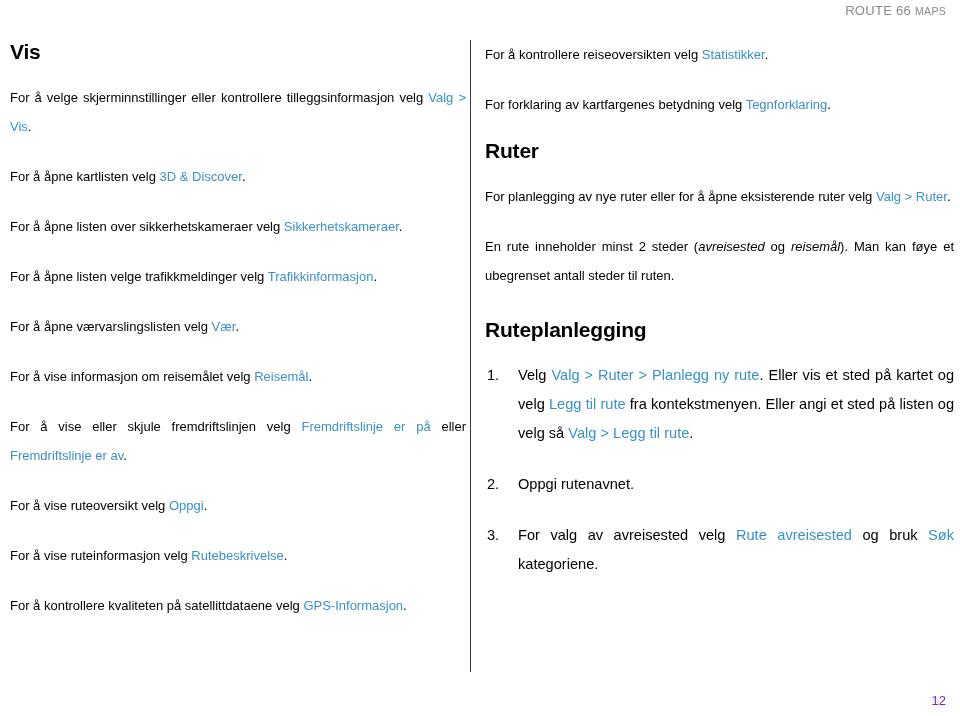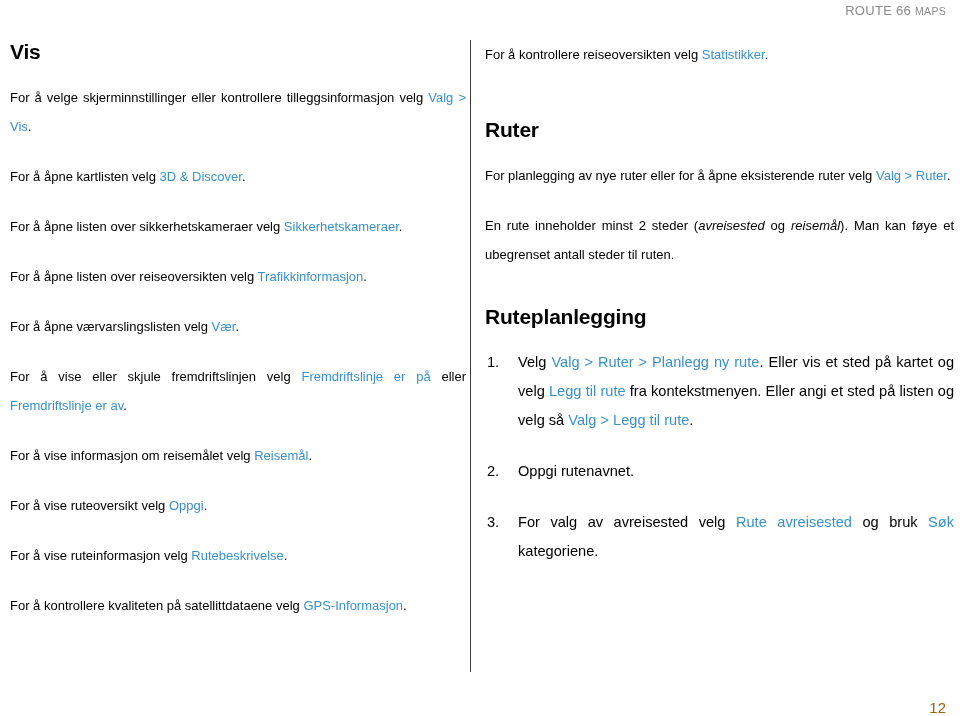--- a/index.html
+++ b/index.html
@@ -70,21 +70,21 @@
 
   
   h2.section-title {
     font-size: 21px;
     font-weight: bold;
     margin: 0 0 20px 0;
     line-height: 1.1;
     letter-spacing: -0.2px;
   }
   .col-right h2.section-title {
-    margin-top: 22px;
+    margin-top: 14px;
   }
   p.para {
     font-size: 13px;
     line-height: 29px;
     margin: 0 0 21px 0;
     text-align: justify;
     -webkit-hyphens: none;
     hyphens: none;
   }
   p.para.last { margin-bottom: 0; }
@@ -118,55 +118,56 @@
   }
 
   
   .gap-sm { height: 6px; }
   .gap-md { height: 14px; }
 
   
   .page-number {
     position: absolute;
     right: 14px;
-    bottom: 0;
-    font-size: 15px;
-    color: #a16207;
+    bottom: 8px;
+    font-size: 13px;
+    color: #6d28d9;
   }
 </style>
 </head>
 <body>
 
 <div class="page-header">
   <span>ROUTE 66 </span><span class="smallcaps">MAPS</span>
 </div>
 
 <div class="columns">
 
   <div class="col col-left">
     <h2 class="section-title">Vis</h2>
     <div>
         <p class="para"><span>For å velge skjerminnstillinger eller kontrollere tilleggsinformasjon velg </span><span class="lnk">Valg &gt; Vis</span><span>.</span></p>
         <p class="para"><span>For å åpne kartlisten velg </span><span class="lnk">3D &amp; Discover</span><span>.</span></p>
         <p class="para"><span>For å åpne listen over sikkerhetskameraer velg </span><span class="lnk">Sikkerhetskameraer</span><span>.</span></p>
-        <p class="para"><span>For å åpne listen over reiseoversikten velg </span><span class="lnk">Trafikkinformasjon</span><span>.</span></p>
+        <p class="para"><span>For å åpne listen velge trafikkmeldinger velg </span><span class="lnk">Trafikkinformasjon</span><span>.</span></p>
         <p class="para"><span>For å åpne værvarslingslisten velg </span><span class="lnk">Vær</span><span>.</span></p>
+        <p class="para"><span>For å vise informasjon om reisemålet velg </span><span class="lnk">Reisemål</span><span>.</span></p>
         <p class="para"><span>For å vise eller skjule fremdriftslinjen velg </span><span class="lnk">Fremdriftslinje er på</span><span> eller </span><span class="lnk">Fremdriftslinje er av</span><span>.</span></p>
-        <p class="para"><span>For å vise informasjon om reisemålet velg </span><span class="lnk">Reisemål</span><span>.</span></p>
         <p class="para"><span>For å vise ruteoversikt velg </span><span class="lnk">Oppgi</span><span>.</span></p>
         <p class="para"><span>For å vise ruteinformasjon velg </span><span class="lnk">Rutebeskrivelse</span><span>.</span></p>
         <p class="para last"><span>For å kontrollere kvaliteten på satellittdataene velg </span><span class="lnk">GPS-Informasjon</span><span>.</span></p>
       </div>
   </div>
 
   <div class="divider"></div>
 
   <div class="col col-right">
     <div>
         <p class="para"><span>For å kontrollere reiseoversikten velg </span><span class="lnk">Statistikker</span><span>.</span></p>
+        <p class="para last"><span>For forklaring av kartfargenes betydning velg </span><span class="lnk">Tegnforklaring</span><span>.</span></p>
       </div>
     <div class="gap-sm"></div>
     <h2 class="section-title">Ruter</h2>
     <div>
         <p class="para"><span>For planlegging av nye ruter eller for å åpne eksisterende ruter velg </span><span class="lnk">Valg &gt; Ruter</span><span>.</span></p>
         <p class="para last"><span>En rute inneholder minst 2 steder (</span><span class="it">avreisested</span><span> og </span><span class="it">reisemål</span><span>). Man kan føye et ubegrenset antall steder til ruten.</span></p>
       </div>
     <div class="gap-md"></div>
     <h2 class="section-title">Ruteplanlegging</h2>
     <ol class="steps">

